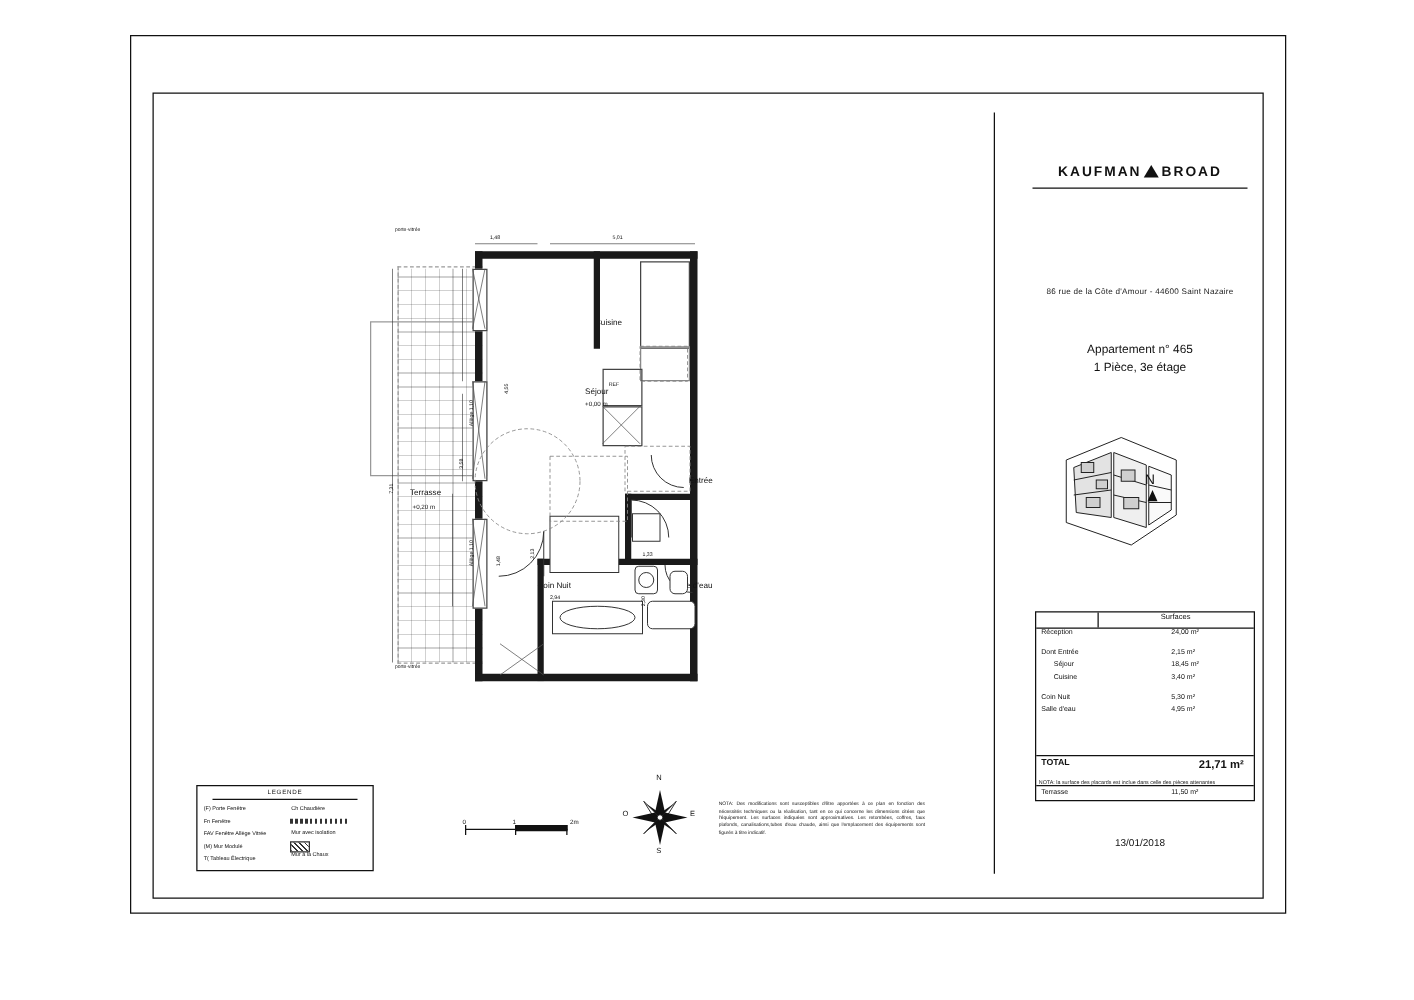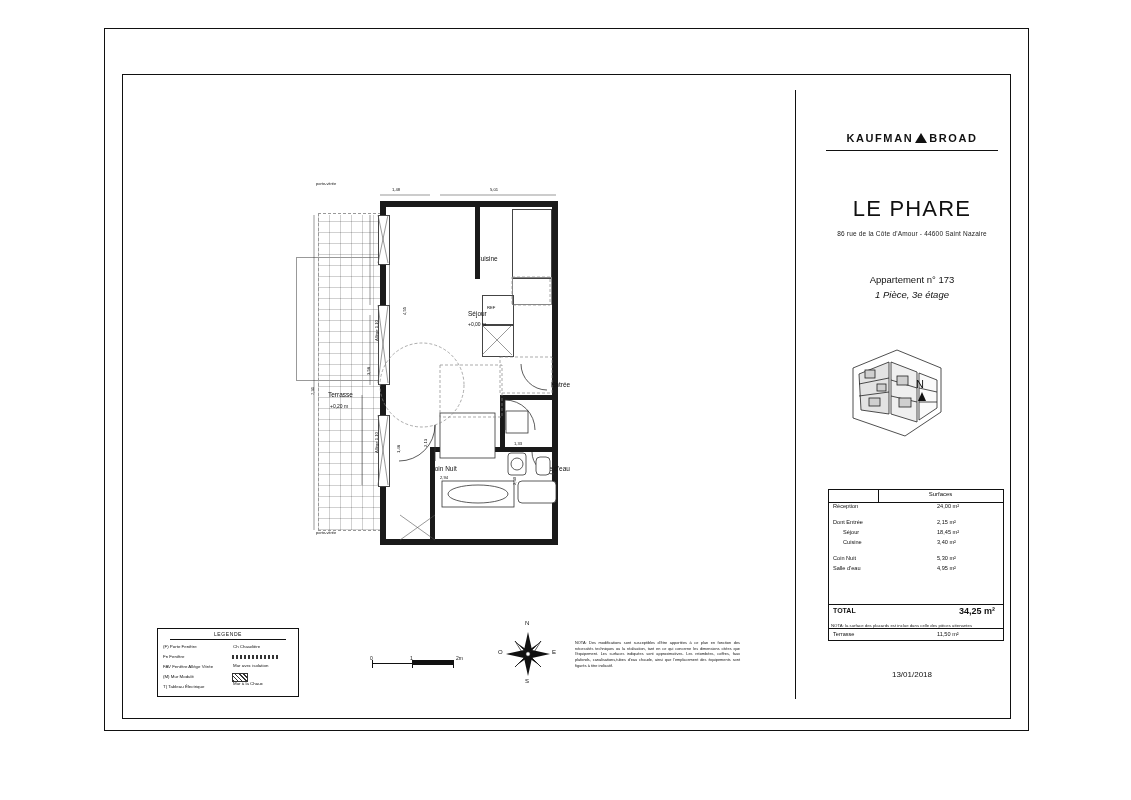--- a/index.html
+++ b/index.html
@@ -12,21 +12,21 @@
   
   .brand{position:absolute;left:812px;top:128px;width:200px;text-align:center;}
   .brand-text{font-size:11px;letter-spacing:1.6px;font-weight:bold;color:#111;white-space:nowrap;}
   .brand-mark{display:inline-block;width:0;height:0;border-left:6px solid transparent;border-right:6px solid transparent;border-bottom:10px solid #111;vertical-align:-1px;margin:0 2px;}
   .brand-underline{position:absolute;left:14px;top:22px;width:172px;height:1px;background:#111;}
 
   .proj-title{position:absolute;left:812px;top:196px;width:200px;text-align:center;font-size:22px;letter-spacing:1.2px;color:#111;}
   .proj-addr{position:absolute;left:812px;top:230px;width:200px;text-align:center;font-size:6.5px;color:#222;letter-spacing:.2px;}
 
   .apt-line1{position:absolute;left:812px;top:274px;width:200px;text-align:center;font-size:9.5px;color:#111;}
-  .apt-line2{position:absolute;left:812px;top:289px;width:200px;text-align:center;font-size:9.5px;color:#111;font-style:italic;}
+  .apt-line2{position:absolute;left:812px;top:289px;width:200px;text-align:center;font-size:9.5px;color:#111;}
 
   
   .keyplan{position:absolute;left:845px;top:340px;width:140px;height:110px;}
   .kp-n{position:absolute;left:916px;top:378px;font-size:11px;color:#111;}
   .kp-arrow{position:absolute;left:918px;top:392px;width:0;height:0;border-left:4px solid transparent;border-right:4px solid transparent;border-bottom:9px solid #111;}
 
   
   .surf{position:absolute;left:828px;top:489px;width:174px;height:150px;border:1px solid #111;font-size:6px;}
   .surf-head{position:absolute;left:0;top:0;width:100%;height:12px;border-bottom:1px solid #111;}
   .surf-head .cell-l{position:absolute;left:0;top:0;width:49px;height:100%;border-right:1px solid #111;}
@@ -98,23 +98,22 @@
   <div class="frame-inner"></div>
   <div class="vdivider"></div>
 
   <div class="brand">
     <span class="brand-text">
       <span>KAUFMAN</span><span class="brand-mark"></span><span>BROAD</span>
     </span>
     <div class="brand-underline"></div>
   </div>
 
-  <div class="proj-title">LE PHARE</div>
   <div class="proj-addr">86 rue de la Côte d'Amour - 44600 Saint Nazaire</div>
-  <div class="apt-line1">Appartement n°  173</div>
+  <div class="apt-line1">Appartement n°  465</div>
   <div class="apt-line2">1 Pièce, 3e étage</div>
 
   <div class="keyplan">
     <svg class="ov" style="width:140px;height:110px" viewBox="0 0 140 110">
       <g fill="none" stroke="#222" stroke-width="0.8">
         <polygon points="8,28 52,10 96,28 96,72 60,96 8,78" fill="#fff"></polygon>
         <polygon points="14,34 44,22 44,74 16,70" fill="#e3e3e3"></polygon>
         <polygon points="46,22 72,32 72,82 46,74" fill="#efefef"></polygon>
         <polygon points="74,33 92,40 92,68 74,80" fill="#fafafa"></polygon>
         <line x1="14" y1="44" x2="44" y2="38"></line>
@@ -160,21 +159,21 @@
         <span class="lbl">Coin Nuit</span>
         <span class="val">5,30 m²</span>
       </div>
       <div class="srow">
         <span class="lbl">Salle d'eau</span>
         <span class="val">4,95 m²</span>
       </div>
     </div>
     <div class="surf-total">
       <span class="t-lbl">TOTAL</span>
-      <span class="t-val">34,25 m²</span>
+      <span class="t-val">21,71 m²</span>
     </div>
     <div class="surf-note">NOTA: la surface des placards est inclue dans celle des pièces attenantes</div>
     <div class="surf-terr">
       <span class="lbl">Terrasse</span>
       <span class="val">11,50 m²</span>
     </div>
   </div>
 
   <div class="plan-date">13/01/2018</div>
 

